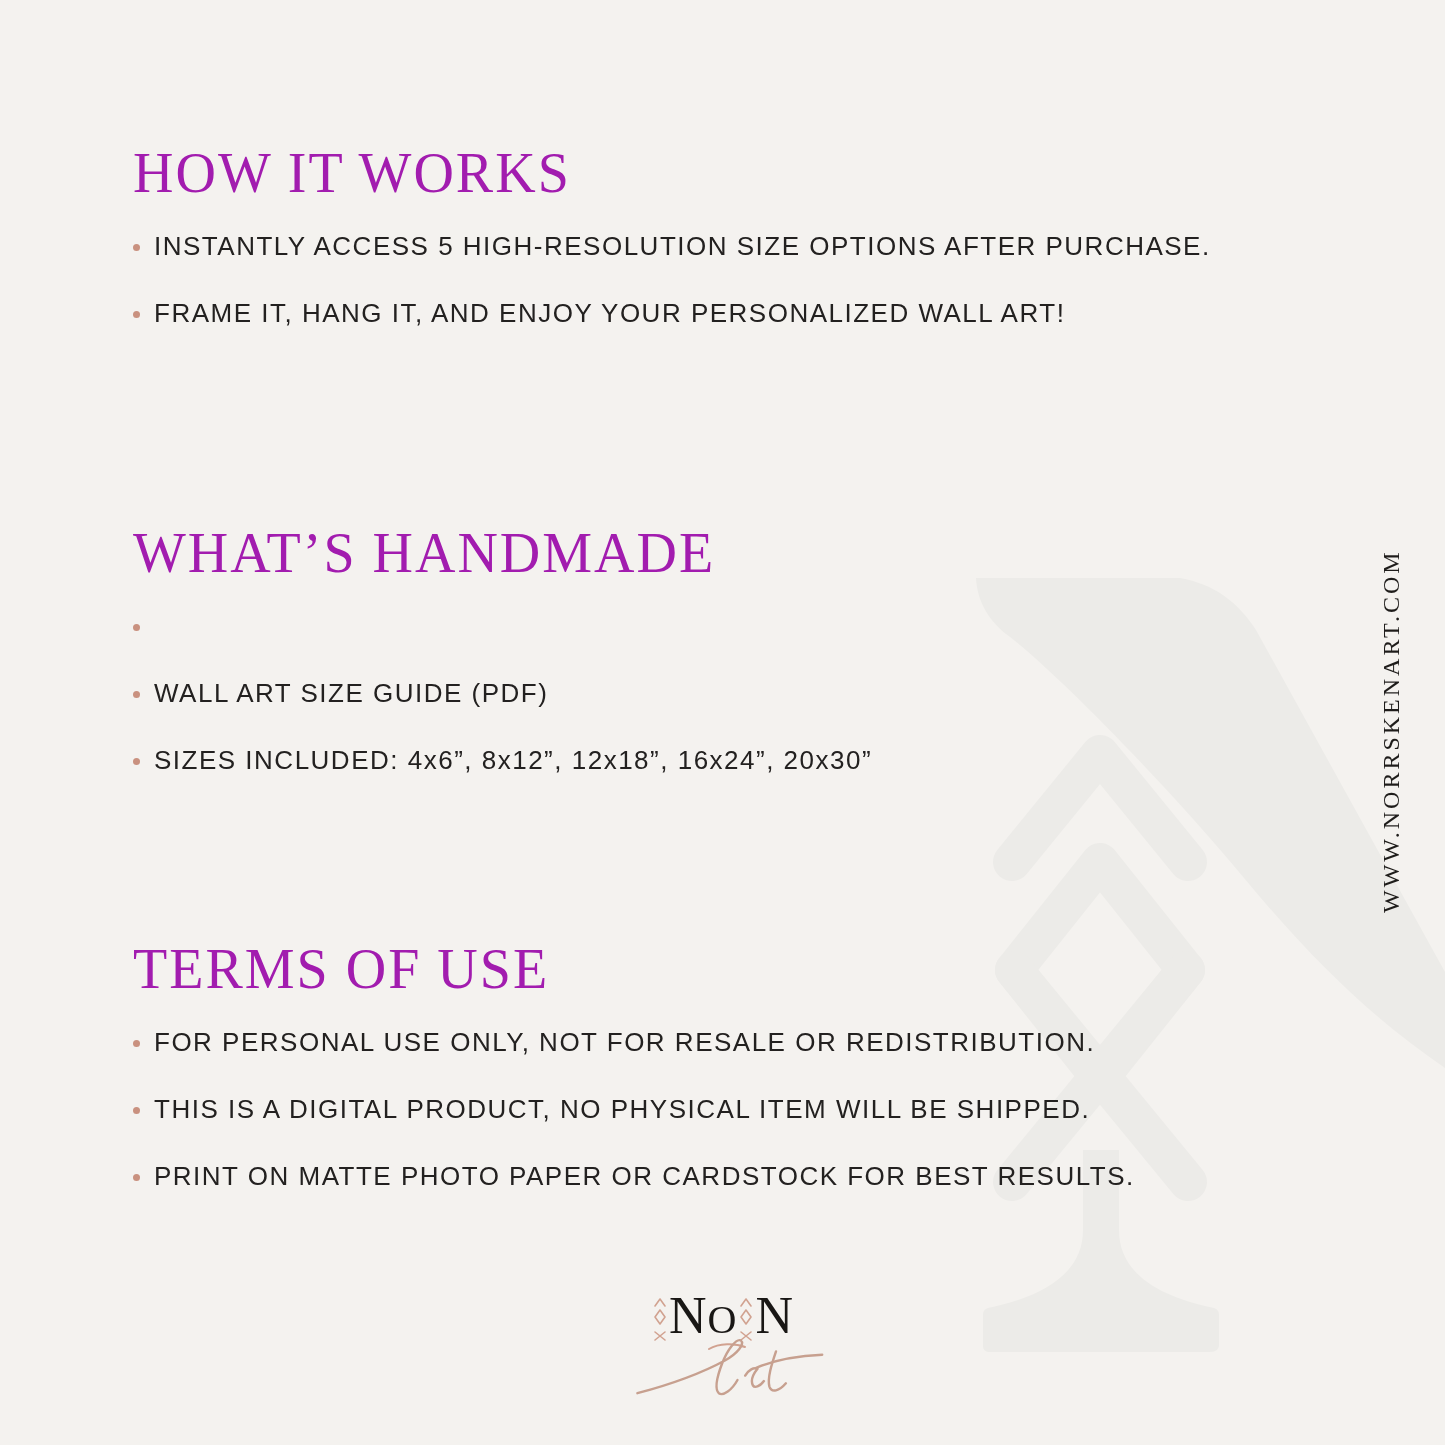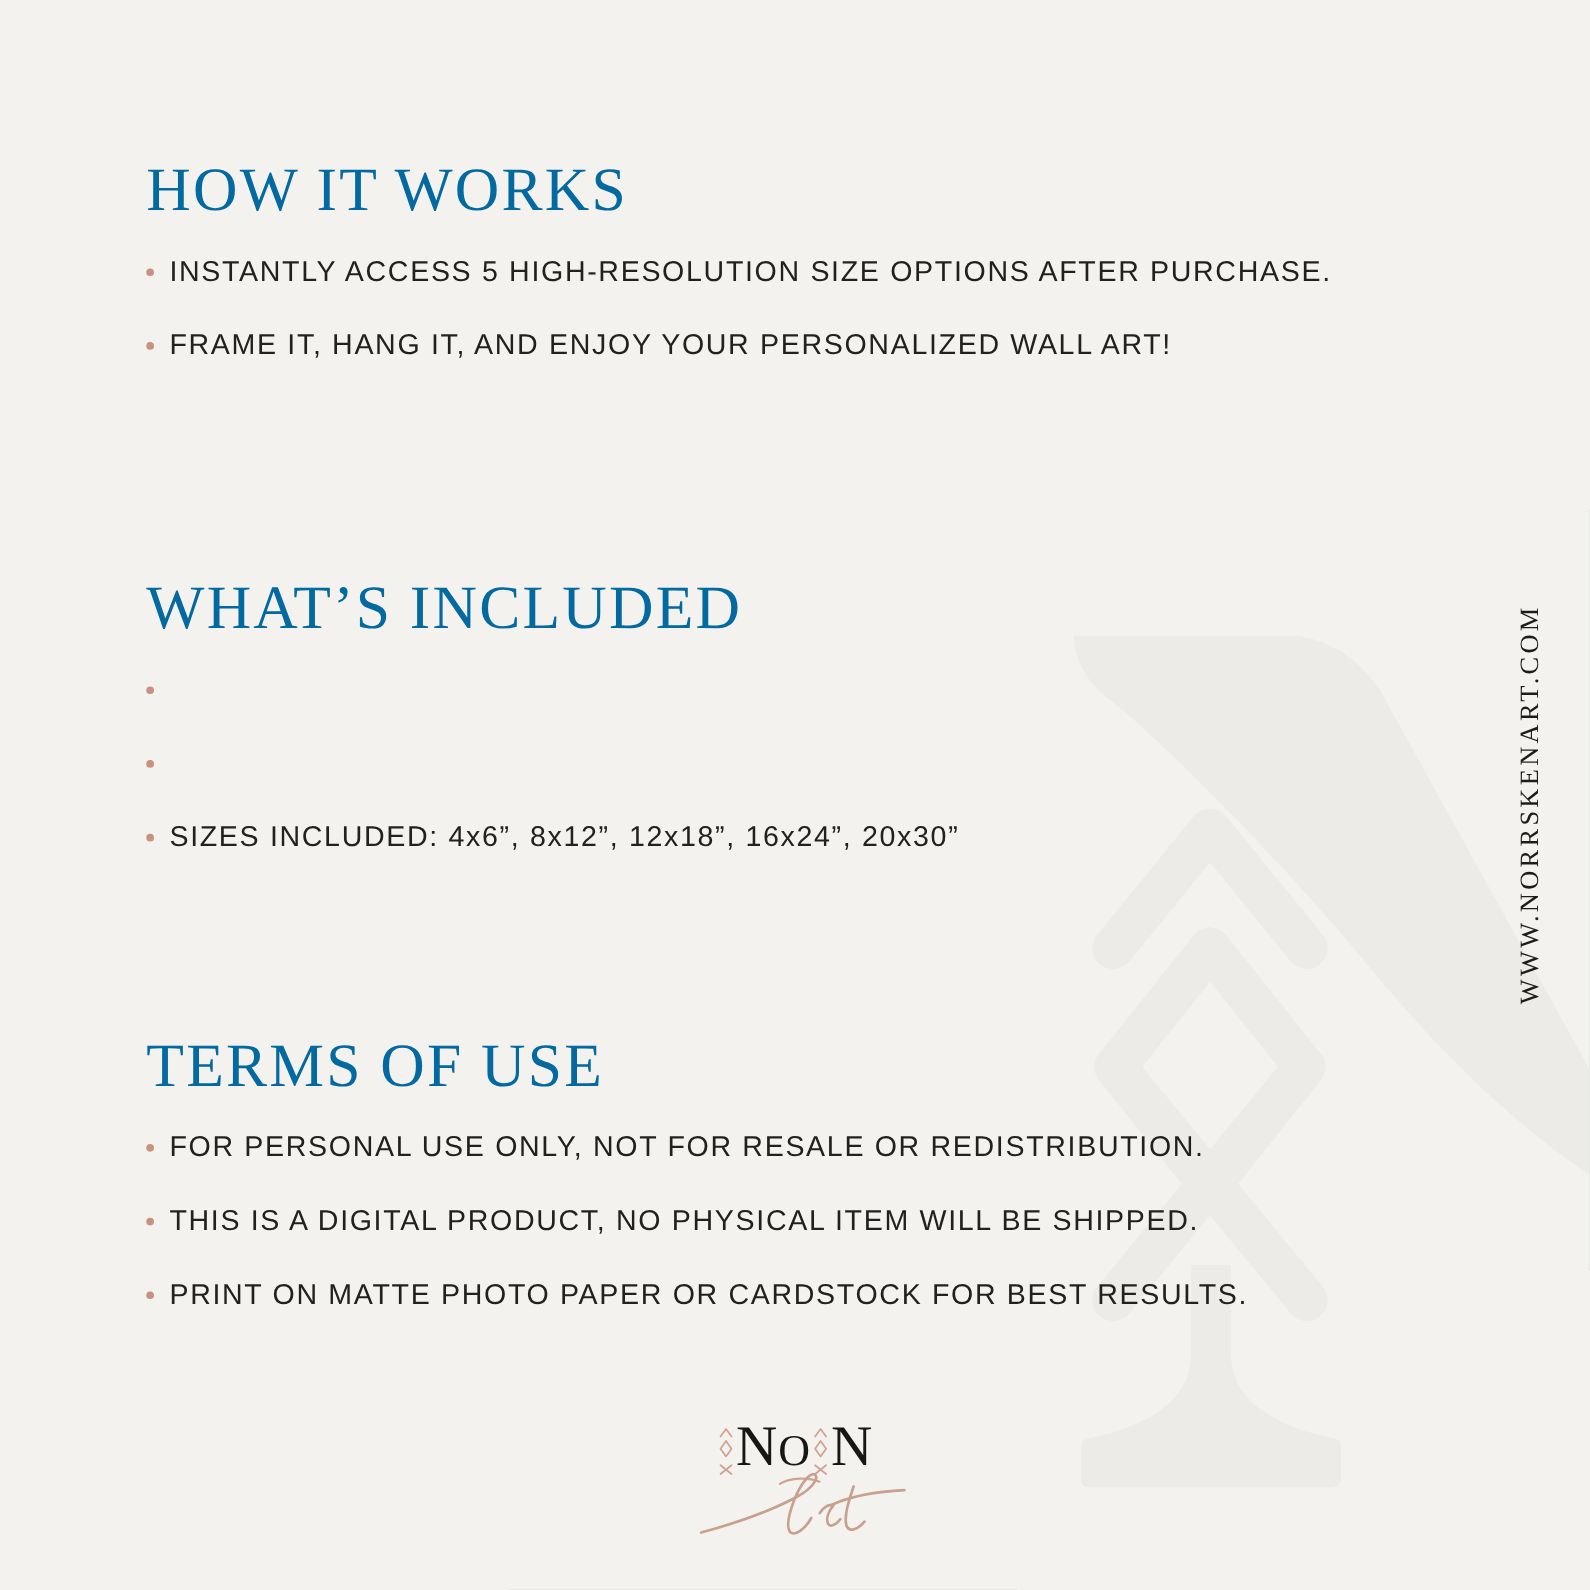--- a/index.html
+++ b/index.html
@@ -15,21 +15,21 @@
 
   
   .sec{position:absolute;left:133px;white-space:nowrap;}
   .sec h2{
     margin:0;
     font-family:"Liberation Serif", serif;
     font-weight:400;
     font-size:56px;
     line-height:1.08;
     letter-spacing:2px;
-    color:#0369a1;
+    color:#a21caf;
   }
   .sec ul{list-style:none;margin:26px 0 0 0;padding:0;text-align:right;}
   .sec li{
     display:flex;align-items:center;
     height:34px;margin-bottom:33px;
     font-size:26px;letter-spacing:1.5px;
     color:#232120;
   }
   .dot{
     width:7px;height:7px;border-radius:50%;
@@ -101,27 +101,28 @@
         <span>INSTANTLY ACCESS 5 HIGH-RESOLUTION SIZE OPTIONS AFTER PURCHASE.</span>
       </li>
       <li>
         <span class="dot"></span>
         <span>FRAME IT, HANG IT, AND ENJOY YOUR PERSONALIZED WALL ART!</span>
       </li>
     </ul>
   </section>
 
   <section class="sec" style="top:523px">
-    <h2>WHAT’S INCLUDED</h2>
+    <h2>WHAT’S HANDMADE</h2>
     <ul>
       <li>
         <span class="dot"></span>
       </li>
       <li>
         <span class="dot"></span>
+        <span>WALL ART SIZE GUIDE (PDF)</span>
       </li>
       <li>
         <span class="dot"></span>
         <span>SIZES INCLUDED: 4x6”, 8x12”, 12x18”, 16x24”, 20x30”</span>
       </li>
     </ul>
   </section>
 
   <section class="sec" style="top:939px">
     <h2>TERMS OF USE</h2>

